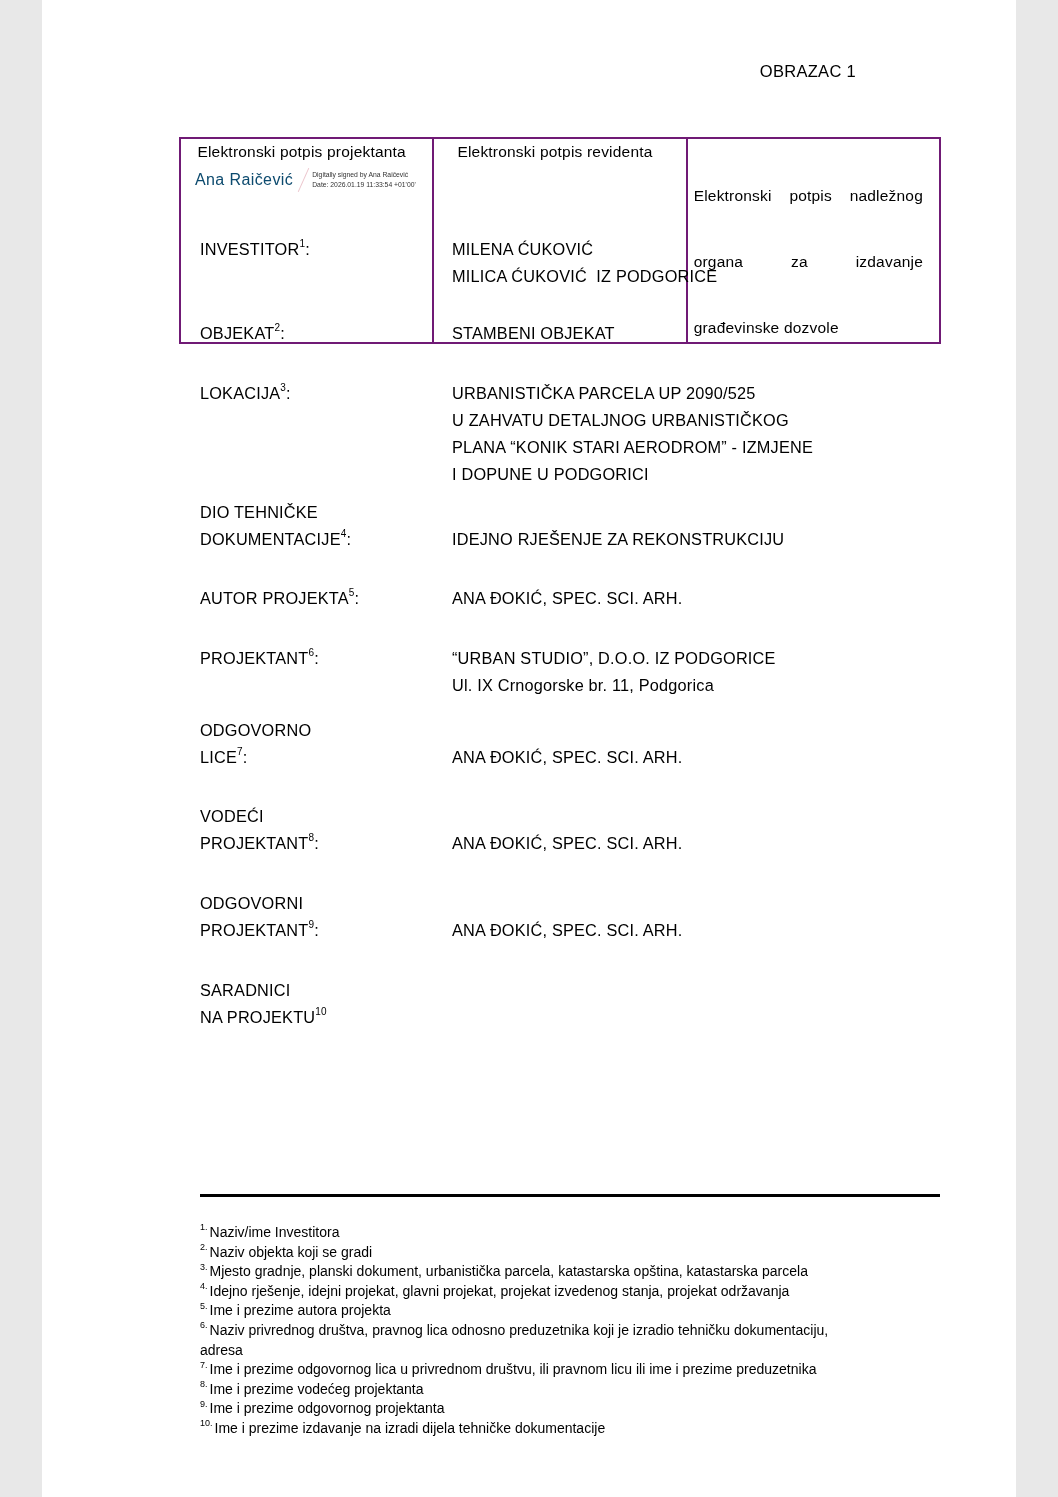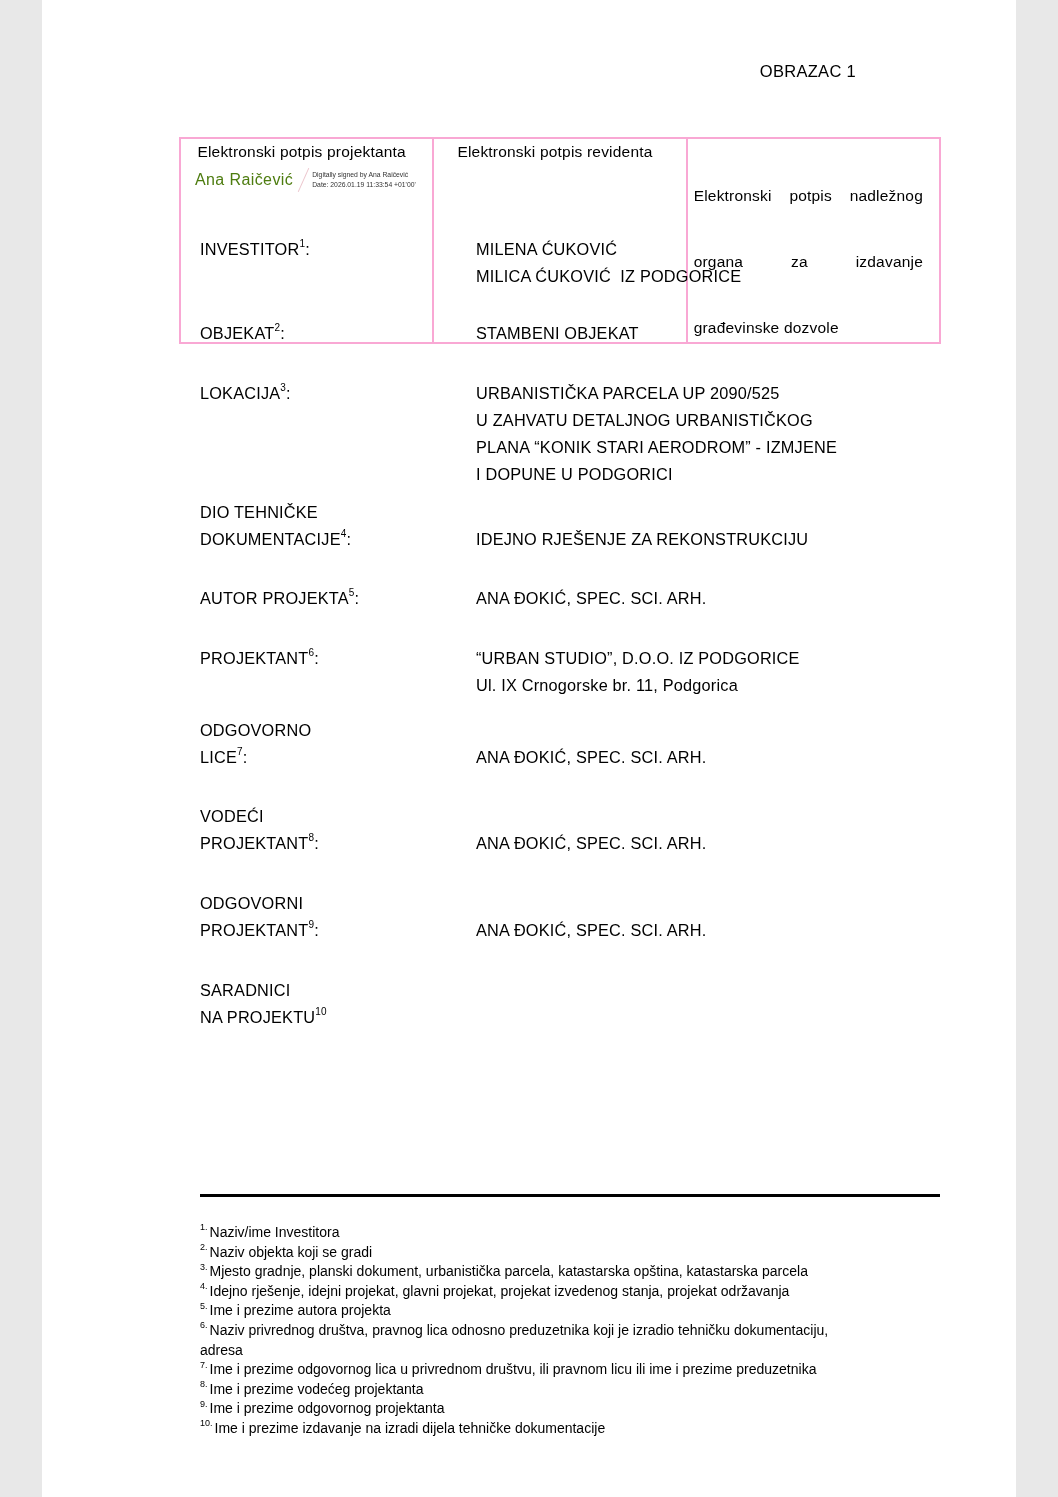--- a/index.html
+++ b/index.html
@@ -20,21 +20,21 @@
   }
   
   .sig-table{
     position:absolute;
     left:137px;top:137px;
     width:762px;
     border-collapse:collapse;
     table-layout:fixed;
   }
   .sig-table td{
-    border:2px solid #f9a8d4;
+    border:2px solid #701a75;
     vertical-align:top;
     padding:2px 16px 3px 6px;
     height:63px;
   }
   .cell-header{
     font-size:15.5px;
     text-align:center;
     line-height:21px;
     letter-spacing:0.2px;
   }
@@ -51,21 +51,21 @@
     text-align-last:left;
   }
   .sig-block{
     display:flex;
     align-items:center;
     margin-top:5px;
     padding-left:8px;
   }
   .sig-name{
     font-size:16px;
-    color:#4d7c0f;
+    color:#0c4a6e;
     letter-spacing:0.4px;
     white-space:nowrap;
   }
   .sig-flourish{
     width:0;height:26px;
     border-left:1.5px solid #ecc6cd;
     transform:rotate(24deg);
     margin:0 8px 0 10px;
     flex:0 0 auto;
   }
@@ -79,21 +79,21 @@
   .flabel{
     position:absolute;
     left:158px;
     font-size:16.3px;
     line-height:27px;
     white-space:pre-line;
     letter-spacing:0.2px;
   }
   .fvalue{
     position:absolute;
-    left:434px;
+    left:410px;
     font-size:16.3px;
     line-height:27px;
     white-space:pre-wrap;
     letter-spacing:0.2px;
   }
   .flabel sup, .fvalue sup{
     font-size:10px;
     position:relative;
     top:-2px;
     line-height:0;

